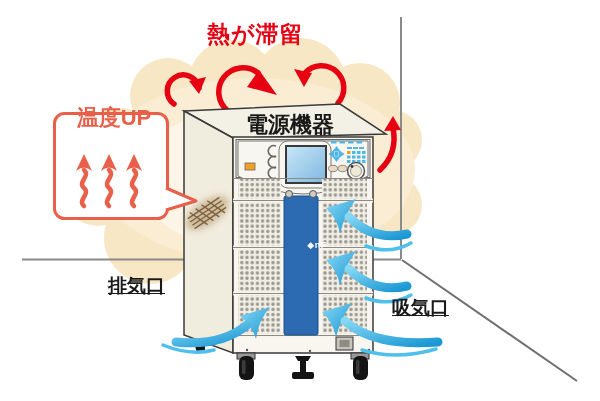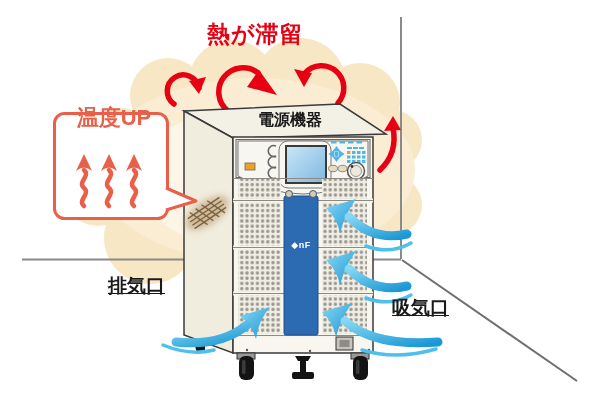--- a/index.html
+++ b/index.html
@@ -2,24 +2,24 @@
 <html style="--heat-red: #E60012; --callout-red: #E8604A; --cloud-cream: #F8E7C4; --cloud-inner: #FDF6E8; --airflow-blue: #2FA8DF; --stripe-blue: #2C6AB2; --wall-gray: #8A8A8A;"><head>
 <meta charset="utf-8">
 <style>
   html,body{margin:0;padding:0;background:#fff;}
   #stage{position:relative;width:600px;height:401px;overflow:hidden;background:#fff;
          font-family:"Liberation Sans","DejaVu Sans",sans-serif;}
   #stage svg{position:absolute;left:0;top:0;}
   .label{position:absolute;font-weight:bold;color:#1a1a1a;white-space:nowrap;}
   .heading{font-size:23px;letter-spacing:1px;color:var(--heat-red,#E60012);}
   .callout-text{font-size:22px;color:var(--callout-red,#E8604A);width:108px;text-align:center;}
-  .device-text{font-size:16px;width:110px;text-align:center;}
+  .device-text{font-size:22px;width:110px;text-align:center;}
   .side-text{font-size:19px;text-decoration:underline;}
   .logo-text{font-size:9px;color:#fff;width:34px;text-align:center;letter-spacing:.5px;
-             font-family:"Liberation Sans","DejaVu Sans",sans-serif;}
+             font-family:"Liberation Sans","DejaVu Sans",sans-serif;margin-left:16px;}
 </style>
 </head>
 <body>
 
 <div id="stage">
 <svg width="600" height="401" viewBox="0 0 600 401">
   <defs>
     <linearGradient id="bgrad" x1="0%" y1="0%" x2="100%" y2="100%">
       <stop offset="0" stop-color="#86D7F4"></stop>
           <stop offset="1" stop-color="#1B98D4"></stop>

